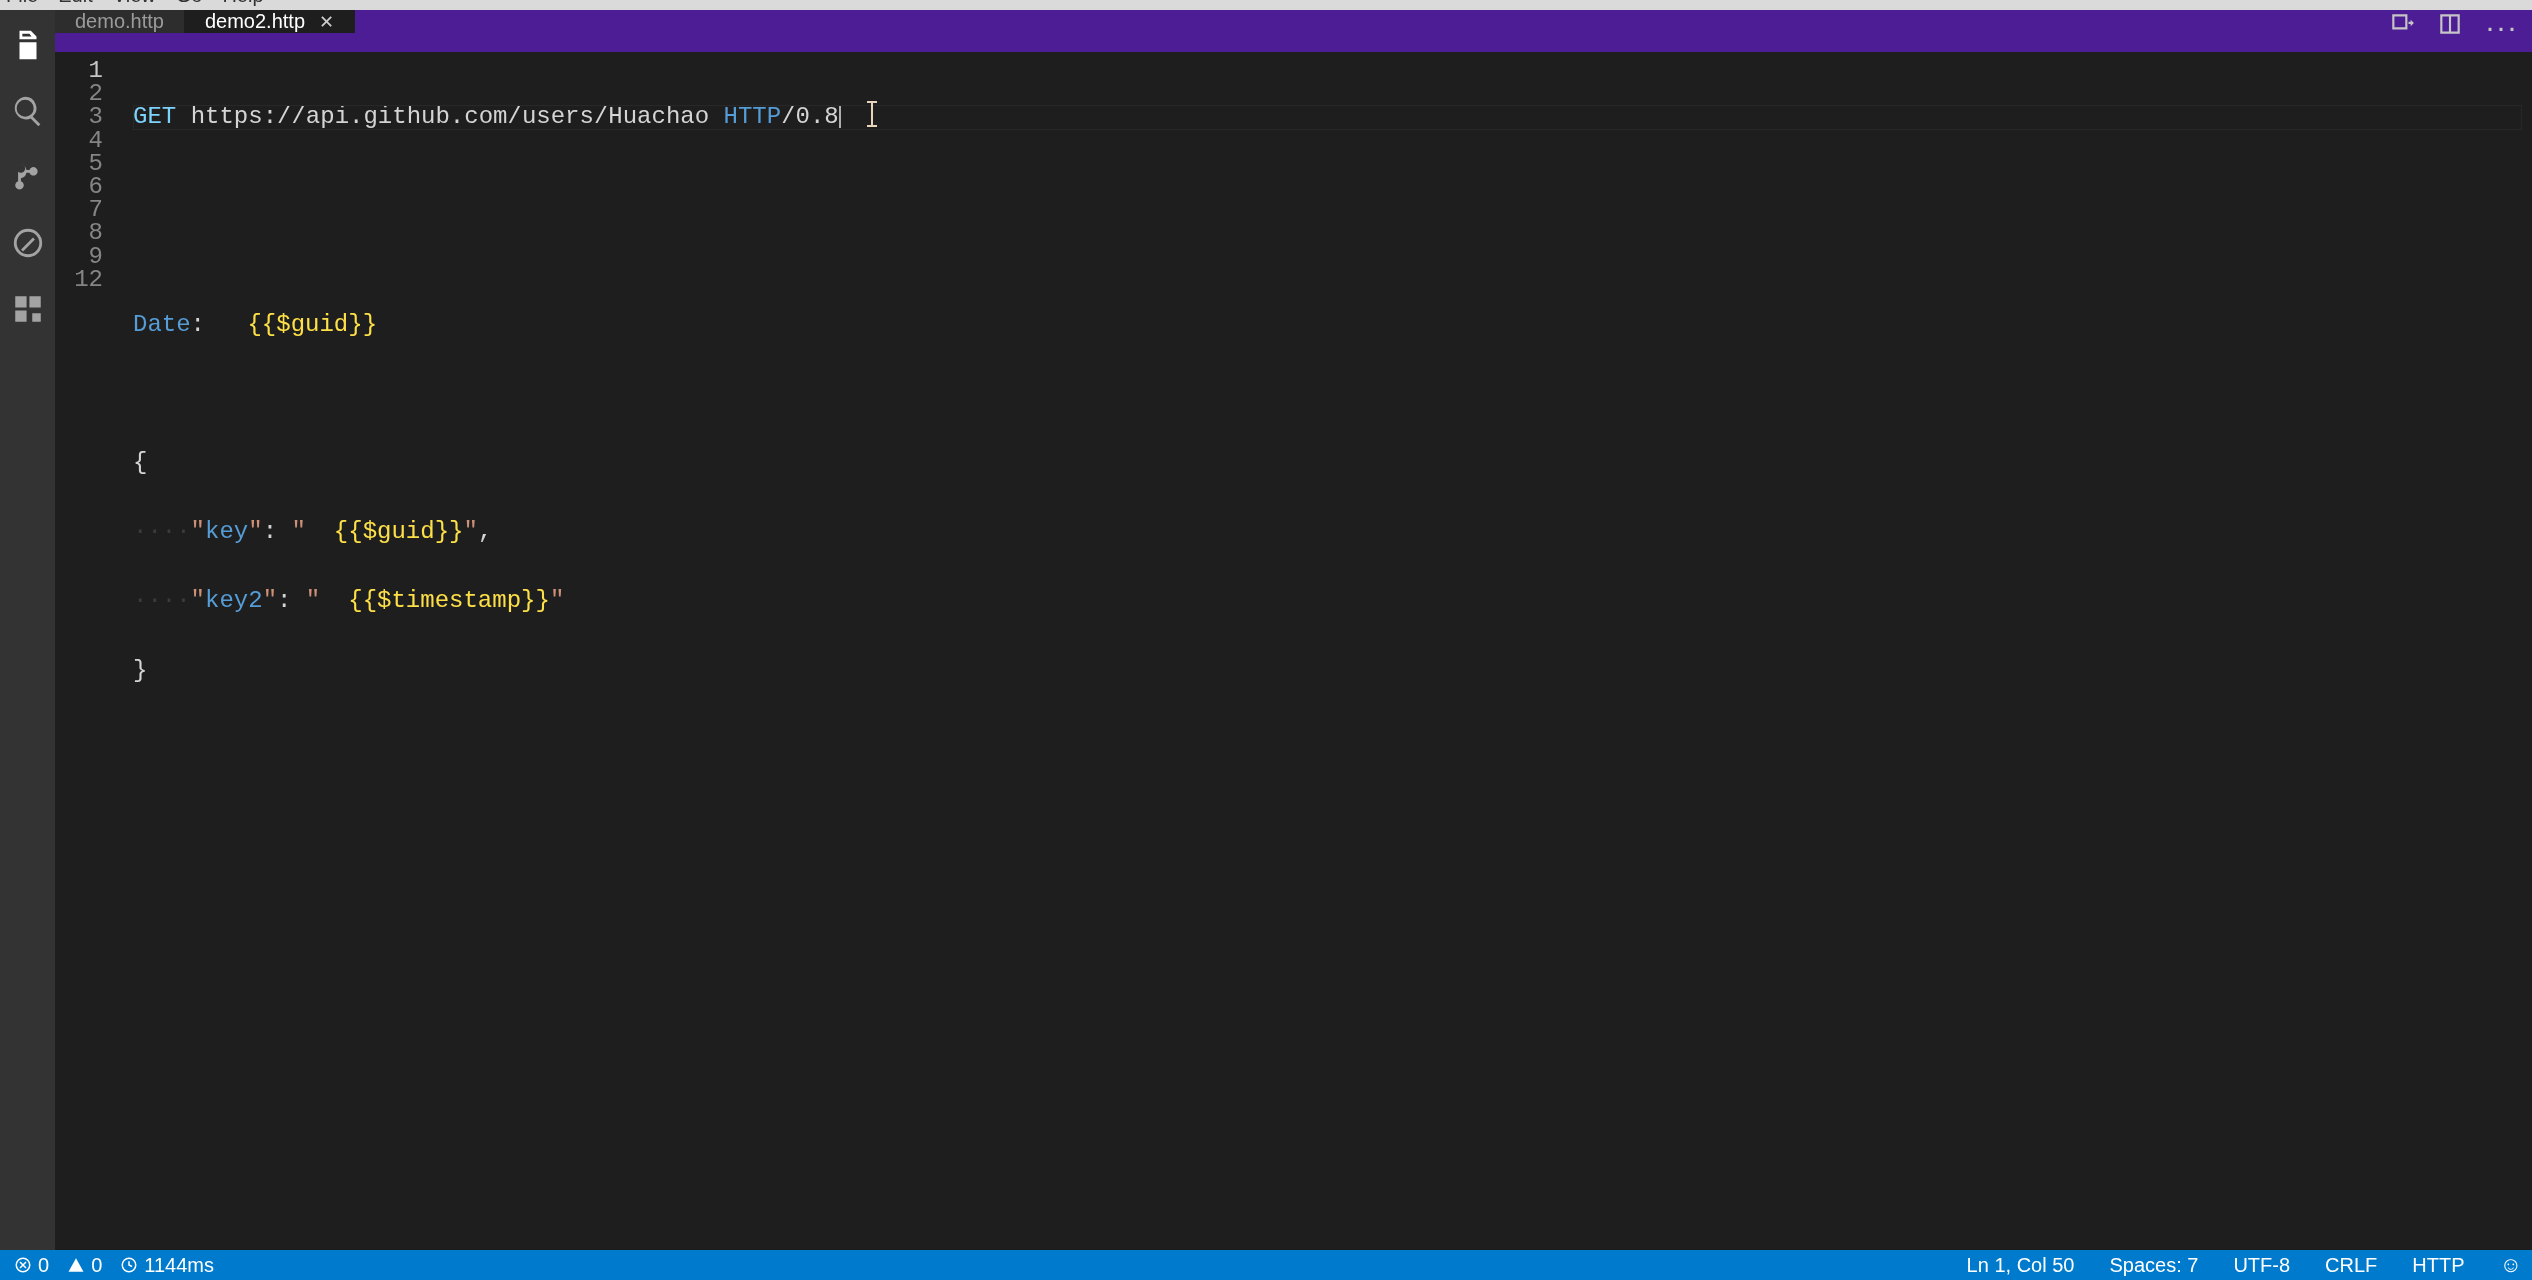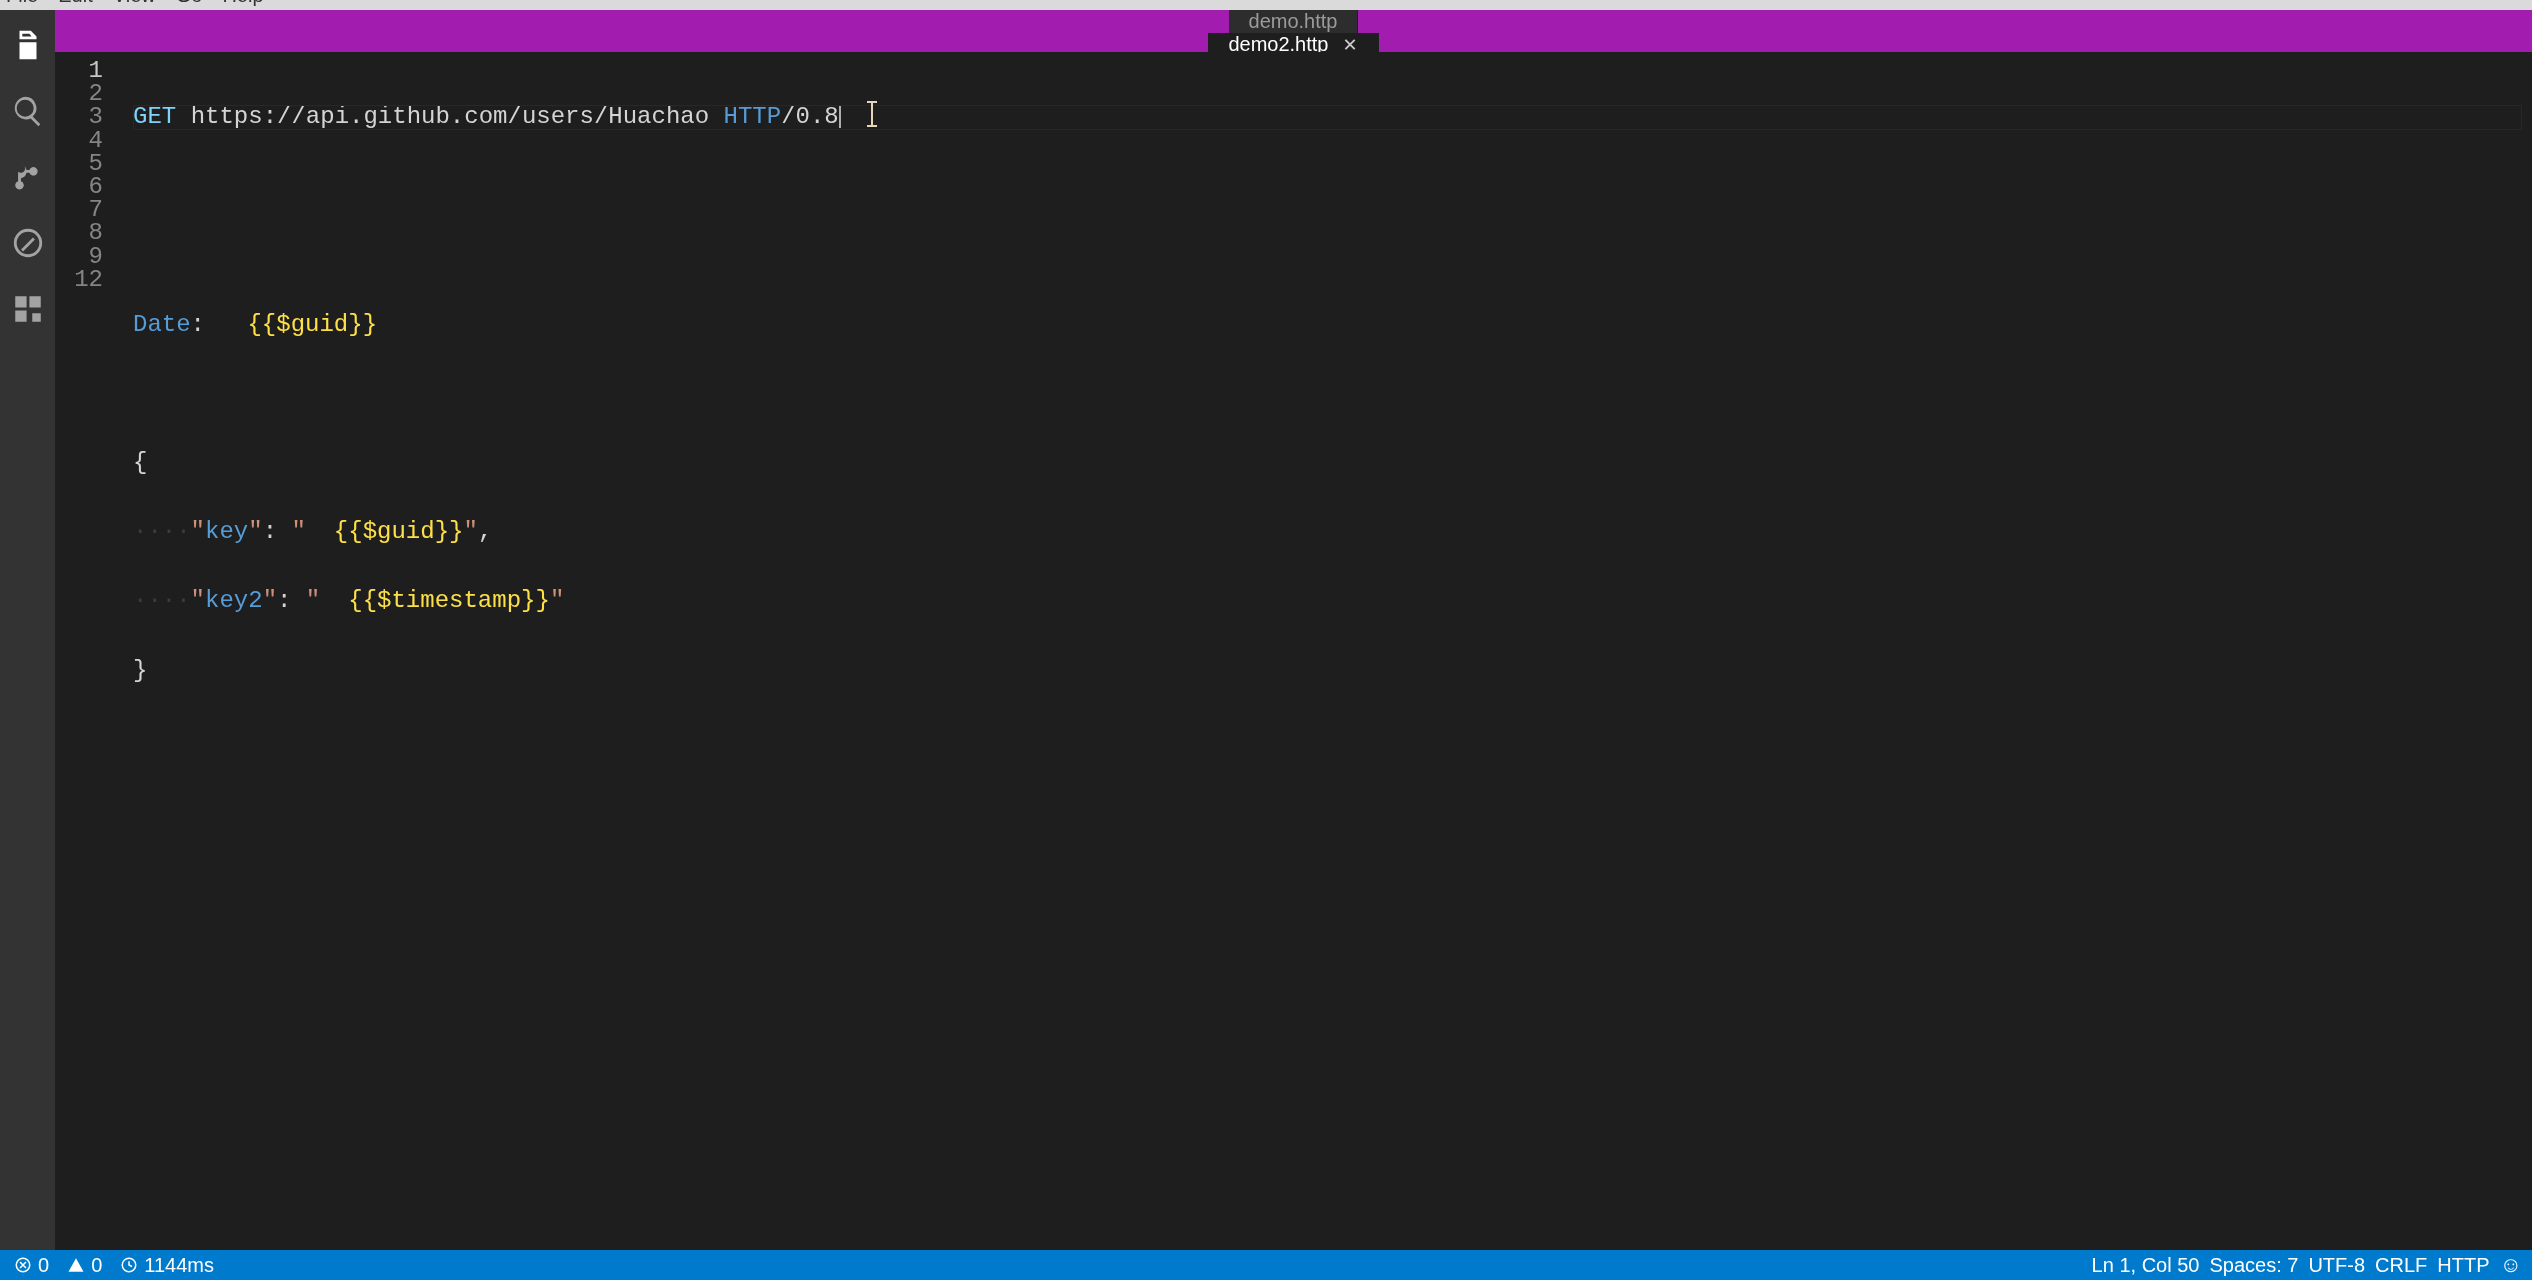--- a/index.html
+++ b/index.html
@@ -53,24 +53,23 @@
   
   .editorgroup {
     flex: 1;
     display: flex;
     flex-direction: column;
     min-width: 0;
   }
   
   .tabs {
     height: 42px;
-    background: #a21caf;
-    display: flex;
-    align-items: center;
-    flex-direction: column;
+    background: #4c1d95;
+    display: flex;
+    align-items: flex-start;
   }
   .tab {
     display: flex;
     align-items: center;
     padding: 0 20px;
     font-size: 20px;
     color: #9b9b9b;
     background: #2d2d2d;
     border-right: 1px solid #1e1e1e;
     gap: 14px;
@@ -163,21 +162,21 @@
   .statusbar {
     height: 30px;
     background: #007acc;
     color: #ffffff;
     display: flex;
     align-items: center;
     font-size: 20px;
     padding: 0 10px 0 14px;
   }
   .statusbar .left, .statusbar .right { display: flex; align-items: center; gap: 18px; }
-  .statusbar .right { margin-left: auto; gap: 10px; }
+  .statusbar .right { margin-left: auto; gap: 35px; }
   .statusbar .item { display: flex; align-items: center; gap: 6px; }
   .statusbar svg { width: 18px; height: 18px; fill: #fff; vertical-align: middle; }
   .statusbar .smiley { font-size: 22px; }
 </style>
 </head>
 <body>
 
 <div class="menubar">
   <span>File</span>
   <span>Edit</span>

